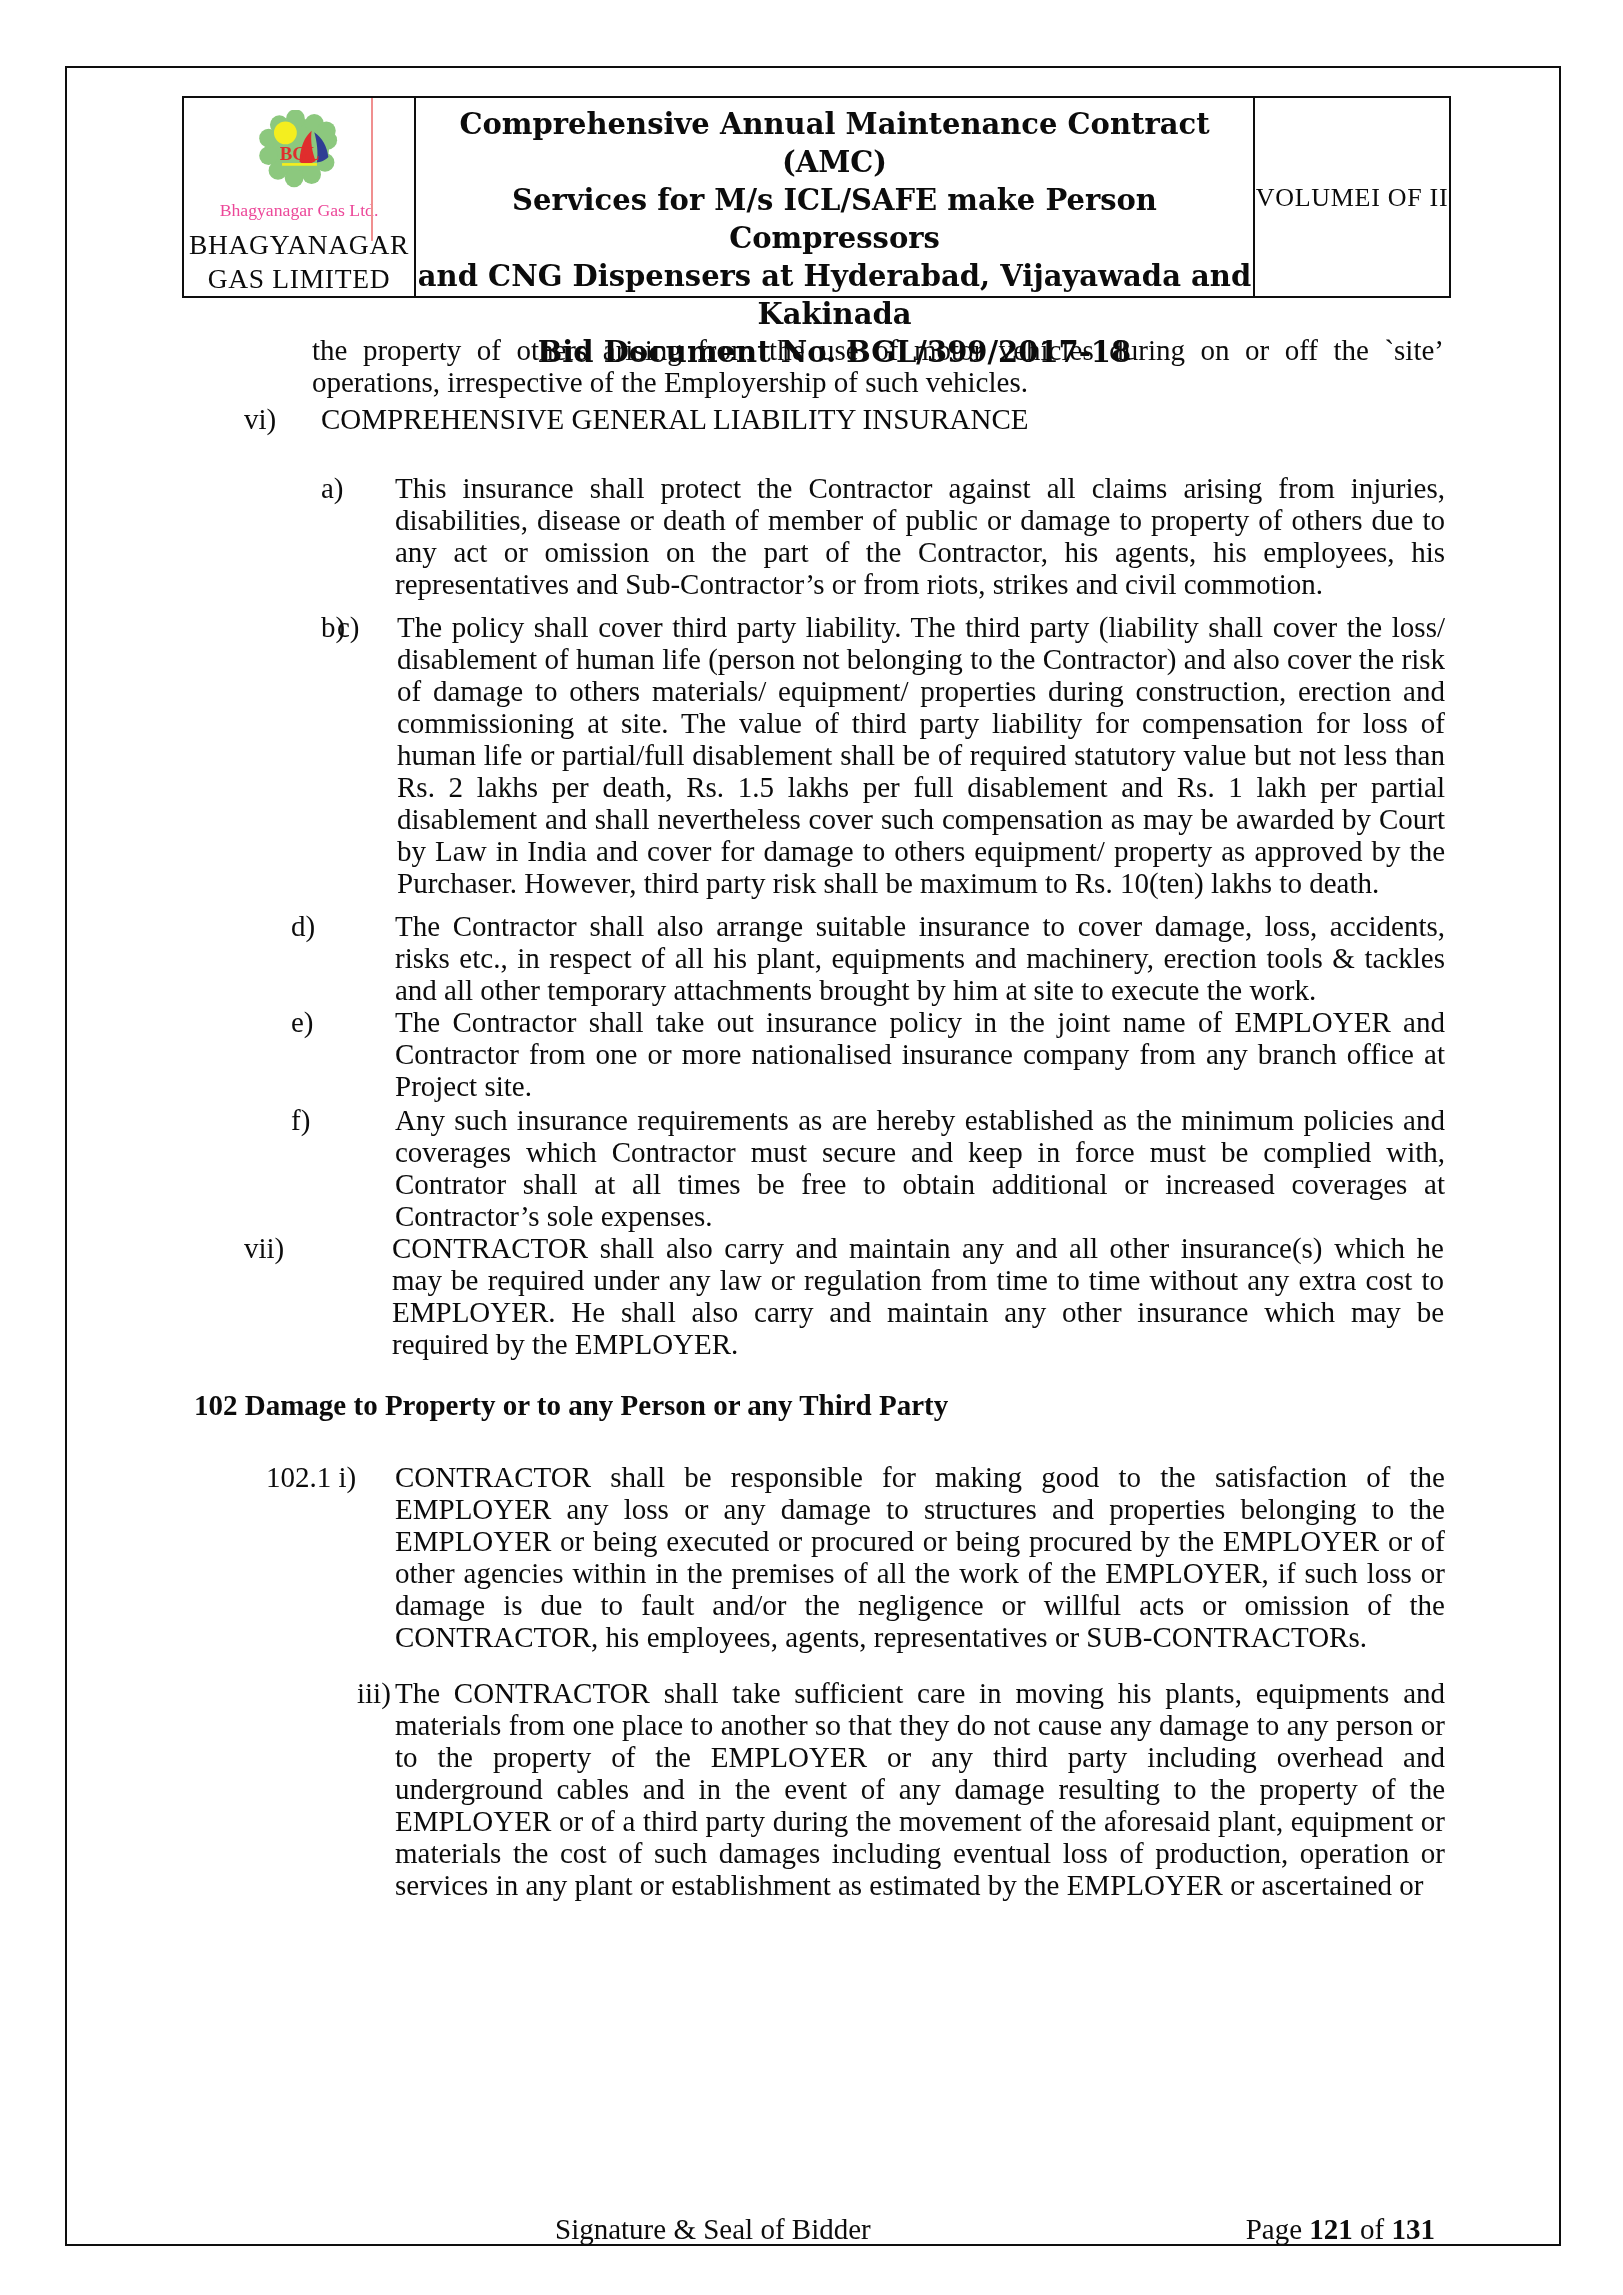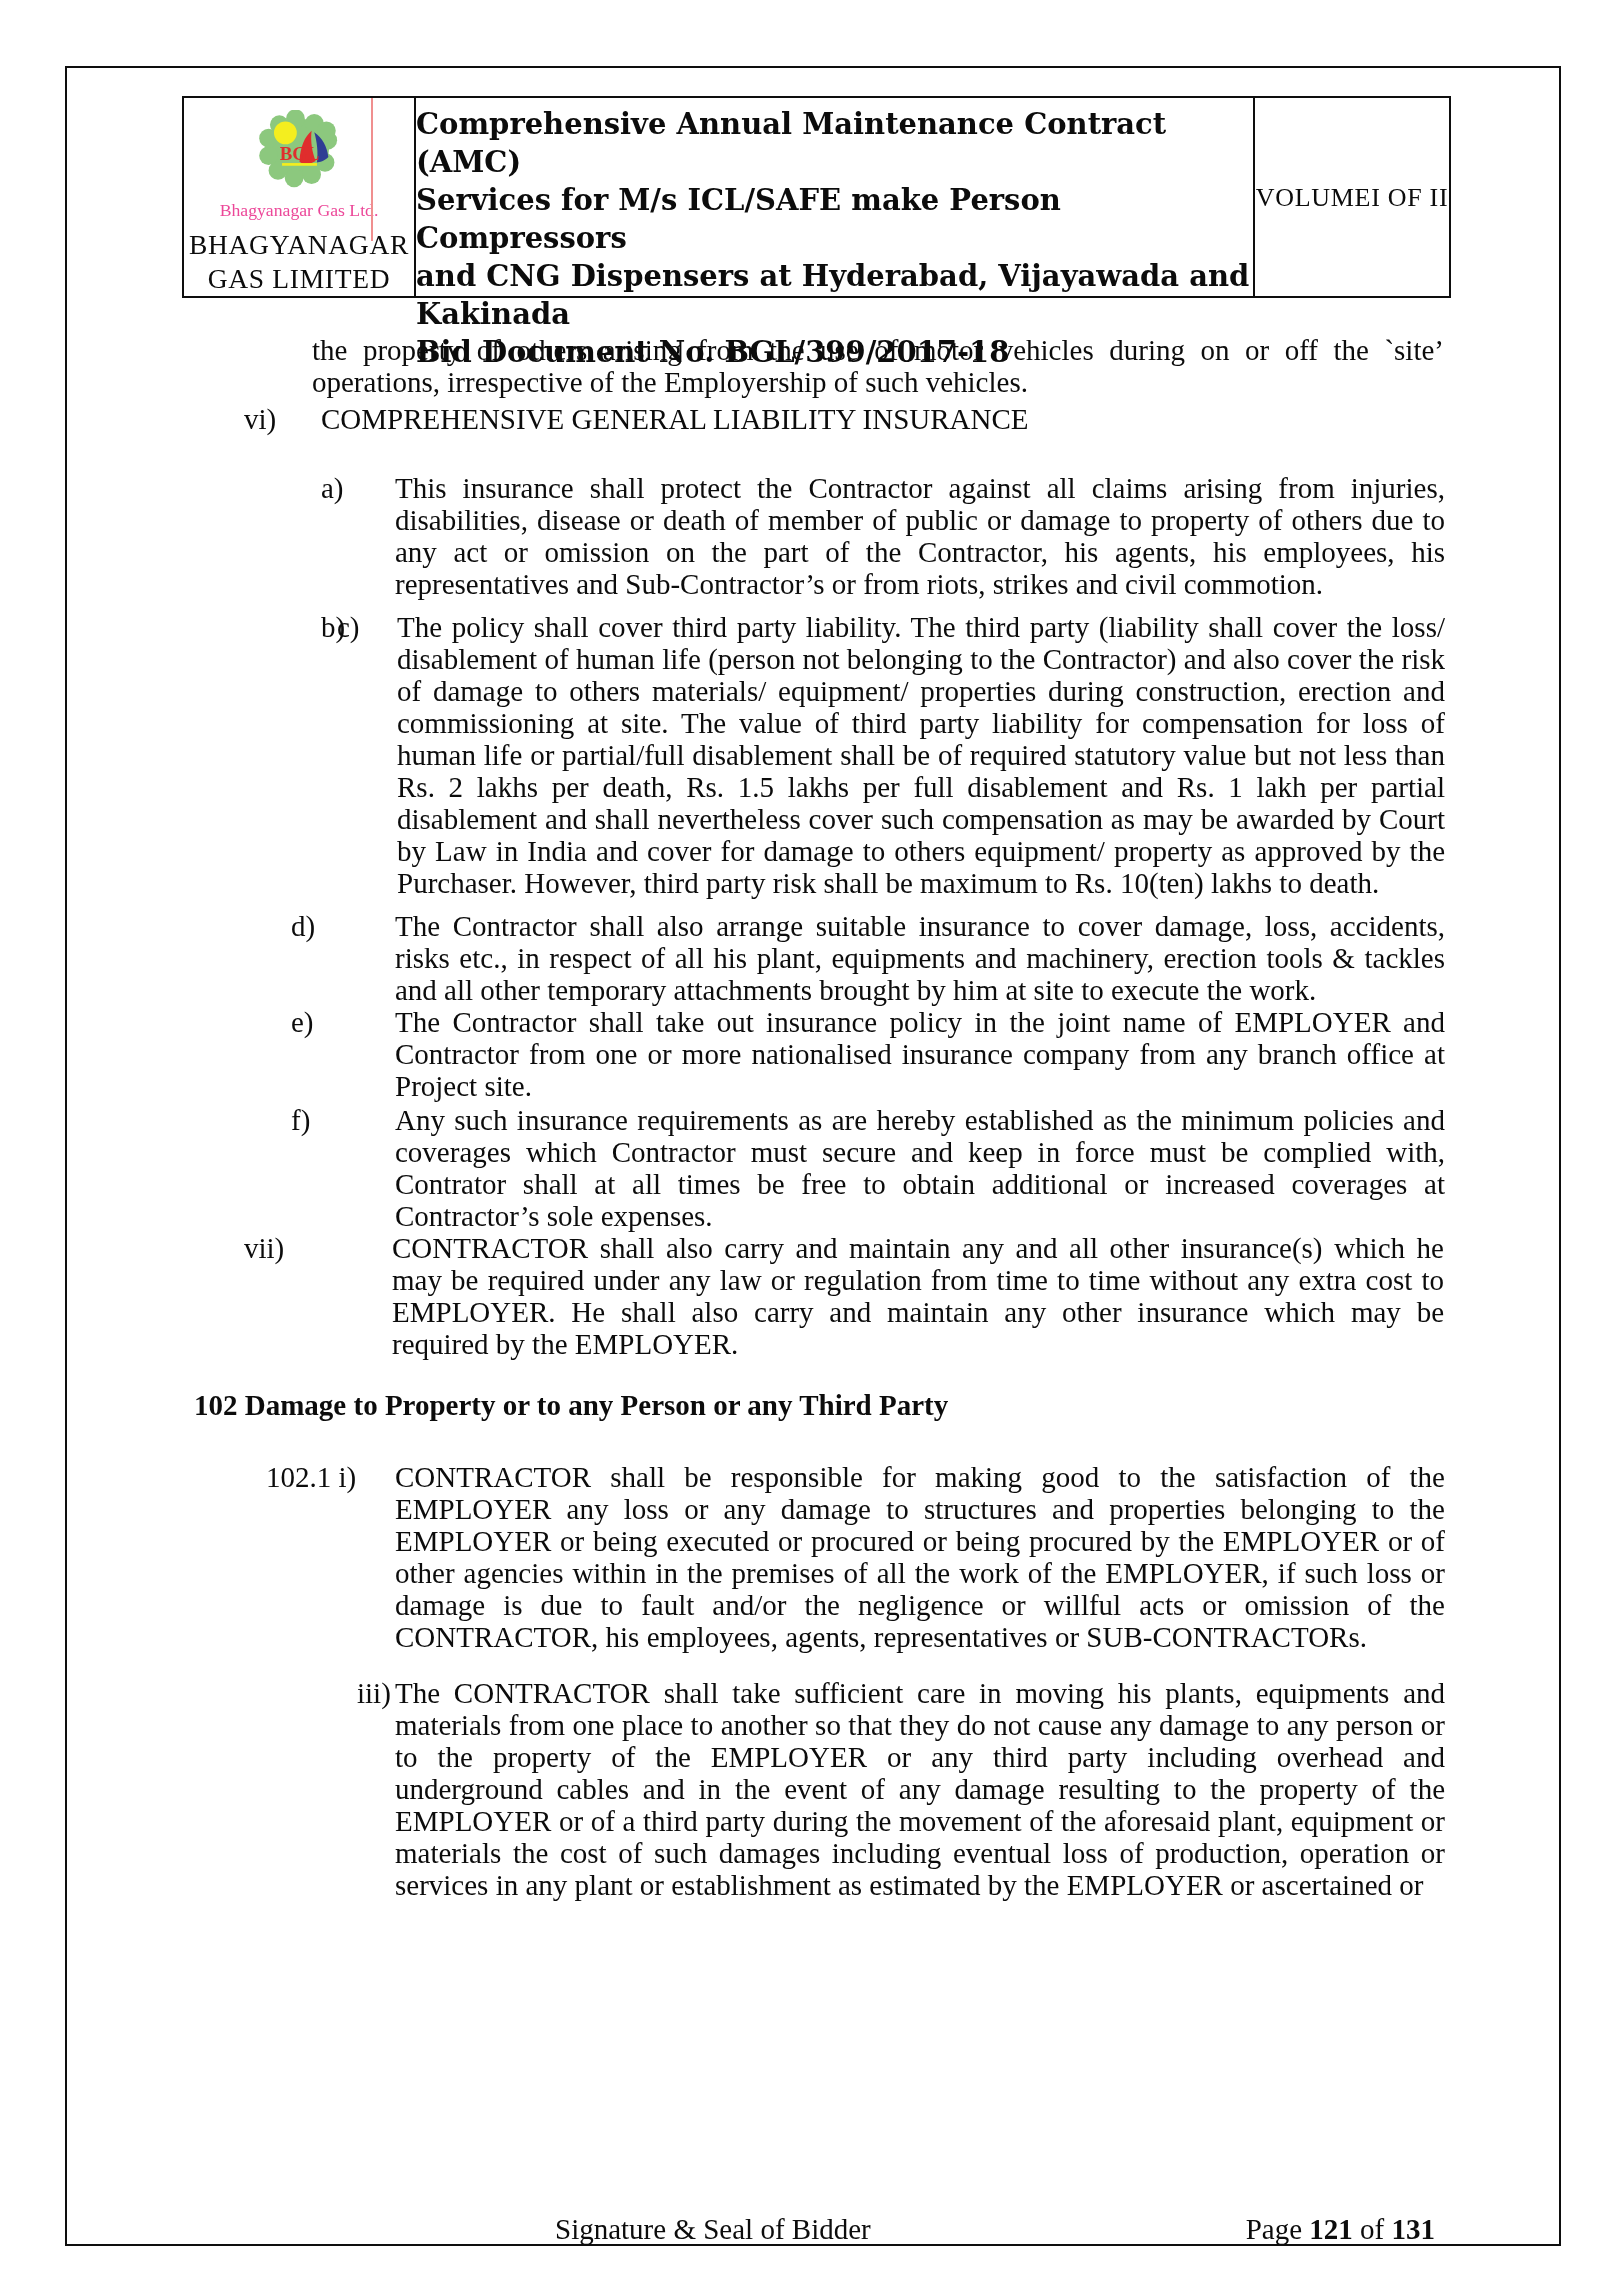--- a/index.html
+++ b/index.html
@@ -11,21 +11,21 @@
     position:absolute; left:65px; top:66px; width:1496px; height:2180px;
     border:2px solid #0e0e0e; box-sizing:border-box;
   }
   
   .hdr-table{
     position:absolute; left:182px; top:96px; width:1269px; height:202px;
     box-sizing:border-box; border:2.6px solid #0e0e0e; display:flex;
   }
   .hdr-cell{box-sizing:border-box; position:relative;}
   .cell-logo{width:232px; border-right:2.6px solid #0e0e0e; display:flex; flex-direction:column; align-items:center;}
-  .cell-title{flex:1; border-right:2.6px solid #0e0e0e; padding-top:6.5px;}
+  .cell-title{flex:1; border-right:2.6px solid #0e0e0e; text-align:center; padding-top:6.5px;}
   .cell-volume{width:194px; display:flex; flex-direction:row; justify-content:center; align-items:center;}
   .title-line{
     font-family:"DejaVu Serif", serif; font-weight:bold; font-size:29px; line-height:38px;
   }
   .volume-line{font-size:26px; line-height:33px; letter-spacing:0.7px;}
   .logo-svg{margin-top:11.8px;}
   .logo-subtitle{
     font-size:17.7px; line-height:19.6px; color:#ec4899; margin-top:-1.3px;
     font-family:"Liberation Serif", serif; white-space:nowrap;
   }

